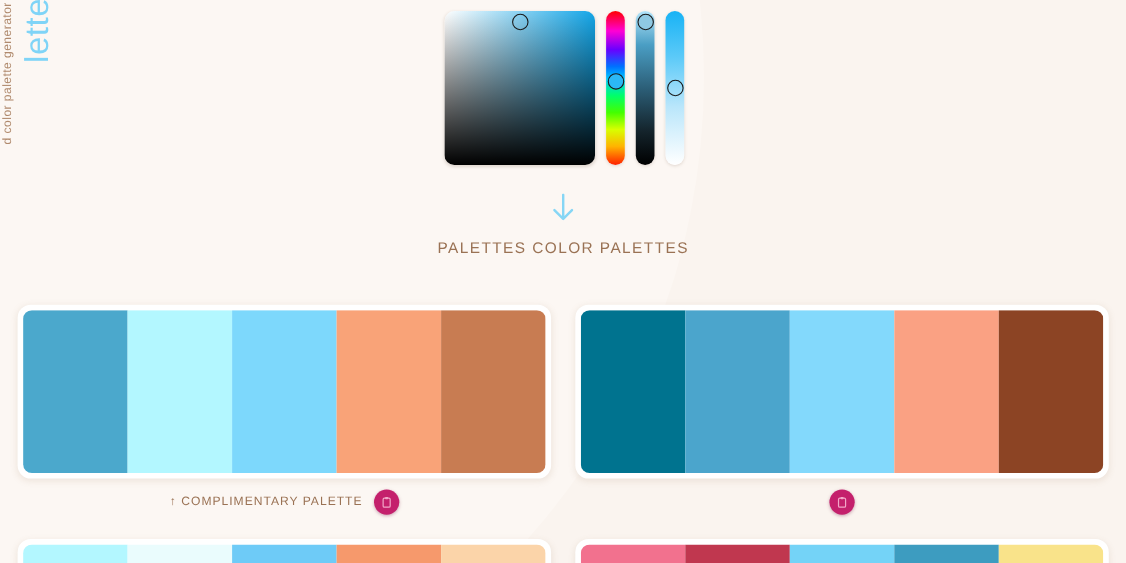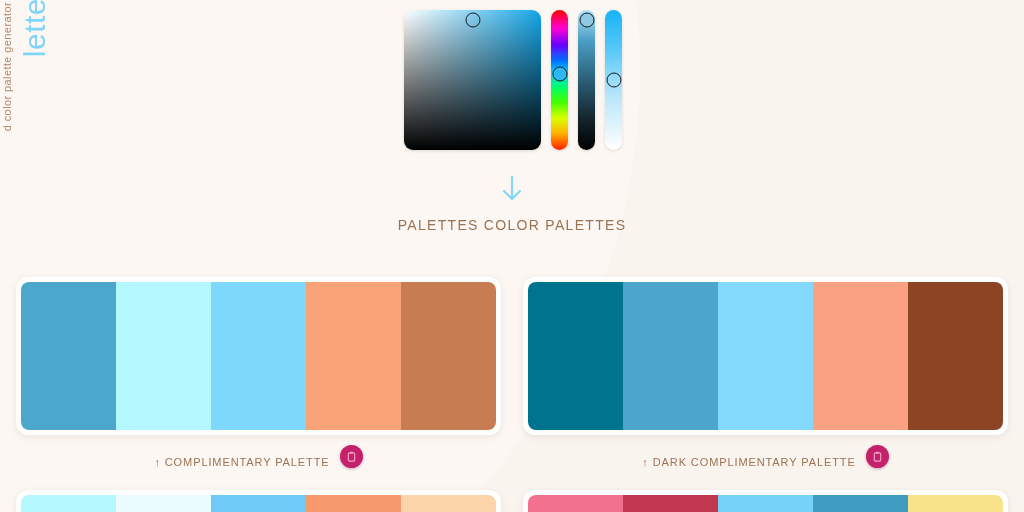--- a/index.html
+++ b/index.html
@@ -152,21 +152,21 @@
   .swatches {
     display: flex;
     height: 148px;
     border-radius: 8px;
     overflow: hidden;
   }
   .swatch { flex: 1 1 20%; height: 100%; }
 
   .palette-footer {
     display: flex;
-    align-items: flex-end;
+    align-items: center;
     justify-content: center;
     gap: 10px;
     margin-top: 9px;
     height: 24px;
   }
   .palette-label {
     font-size: 11px;
     letter-spacing: 0.9px;
     color: #9a7254;
     white-space: nowrap;
@@ -247,21 +247,20 @@
         <div class="palette-card">
           <div class="swatches">
             <div class="swatch" title="#00738f" style="background: rgb(0, 115, 143);"></div>
             <div class="swatch" title="#4ba5cc" style="background: rgb(75, 165, 204);"></div>
             <div class="swatch" title="#83d9fc" style="background: rgb(131, 217, 252);"></div>
             <div class="swatch" title="#faa183" style="background: rgb(250, 161, 131);"></div>
             <div class="swatch" title="#8c4424" style="background: rgb(140, 68, 36);"></div>
           </div>
         </div>
         <div class="palette-footer">
-          <span class="palette-label">↑ DARK COMPLIMENTARY PALETTE</span>
           <button class="copy-btn" style="background: rgb(196, 32, 108);">
             <span>
               <svg width="11" height="11" viewBox="0 0 24 24" fill="none">
                 <rect x="5" y="4" width="14" height="18" rx="2.5" stroke="#f2a7c8" stroke-width="2.4"></rect>
                 <rect x="9" y="1.8" width="6" height="4.2" rx="1.4" fill="#f2a7c8"></rect>
               </svg>
             </span>
           </button>
         </div>
       </div>

